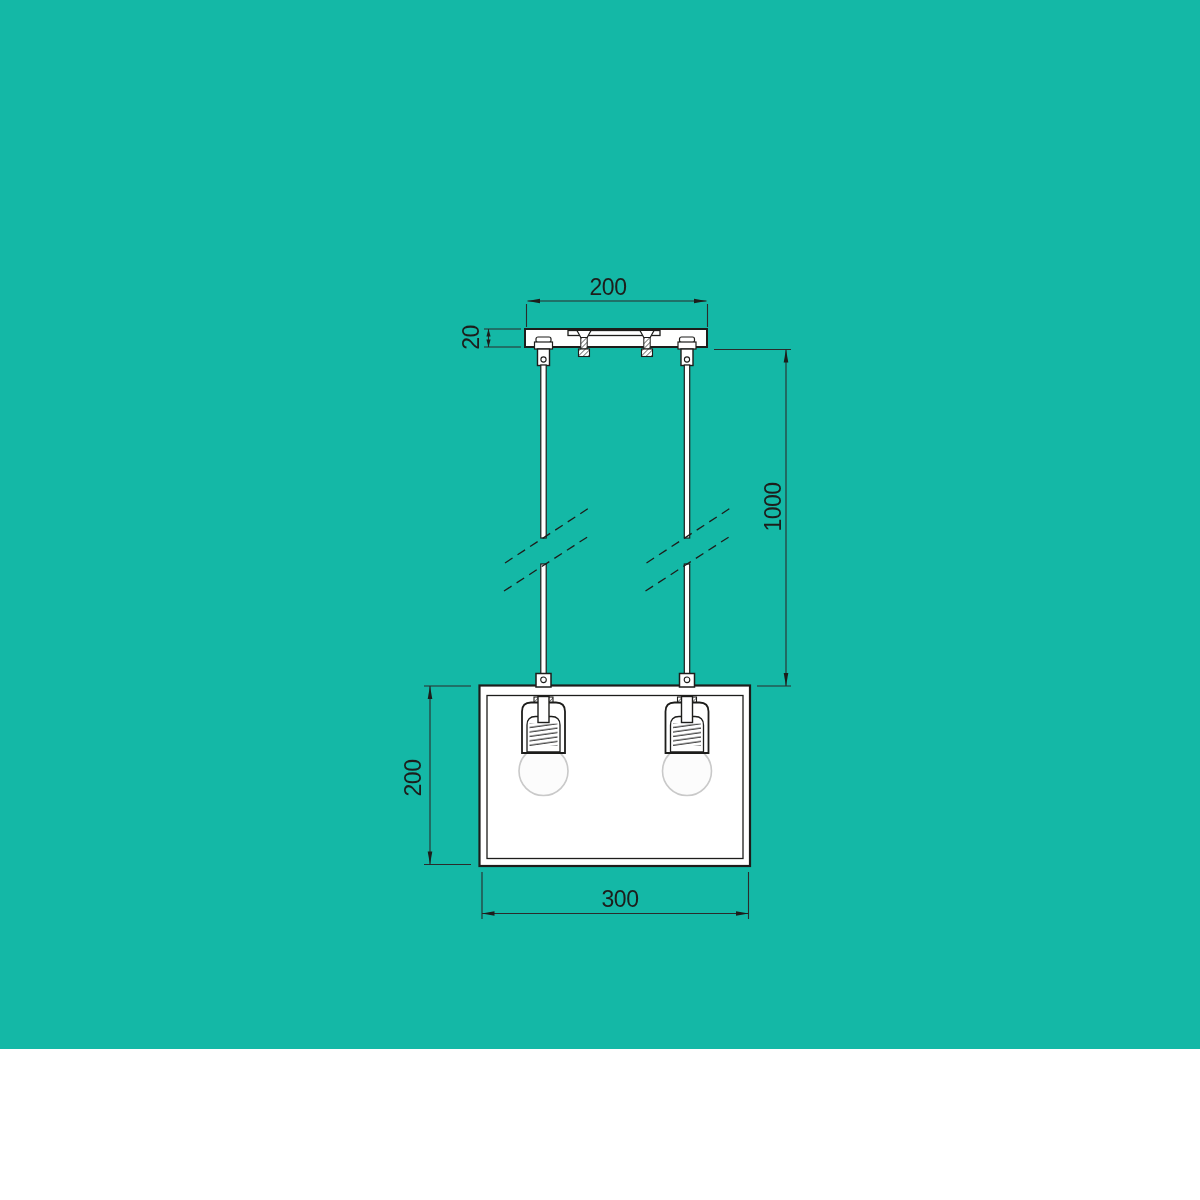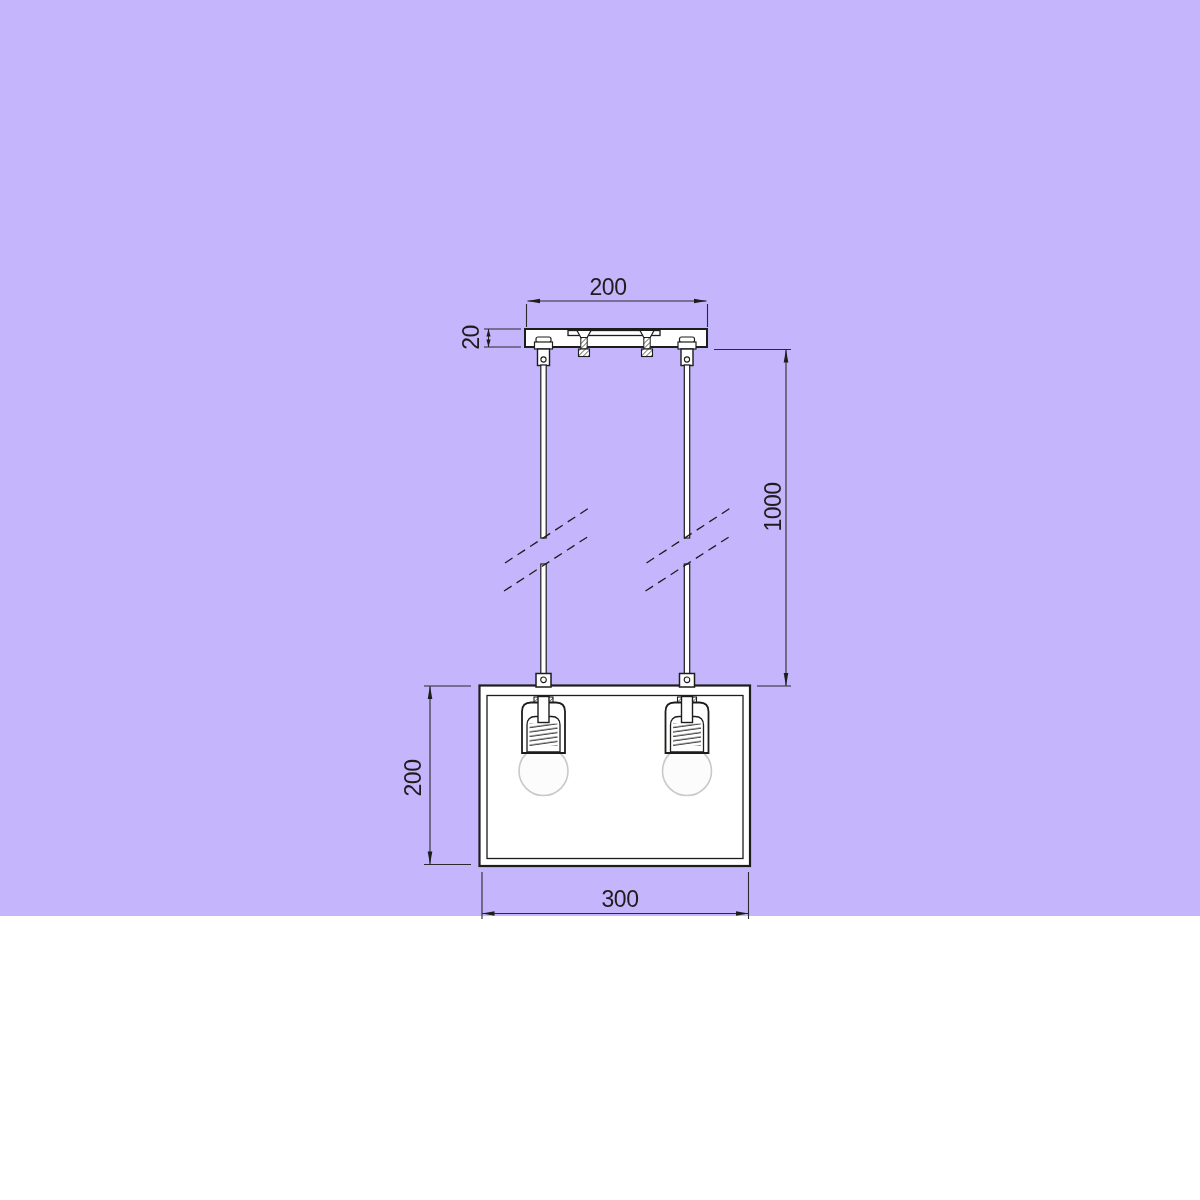--- a/index.html
+++ b/index.html
@@ -4,22 +4,22 @@
 <style>
   html, body {
     margin: 0; padding: 0;
     width: 1200px; height: 1200px;
     background: #ffffff;
     overflow: hidden;
     font-family: "Liberation Sans", sans-serif;
   }
   .canvas {
     position: relative;
-    width: 1200px; height: 916px;
-    background: #c4b5fd;
+    width: 1200px; height: 1049px;
+    background: #14b8a6;
     text-decoration: underline;
   }
   svg { position: absolute; top: 0; left: 0; }
   .dim-text {
     font-family: "Liberation Sans", sans-serif;
     font-size: 23px;
     fill: #1d1d1b;
     letter-spacing: -0.5px;
   }
   .obj { stroke: #1d1d1b; }

